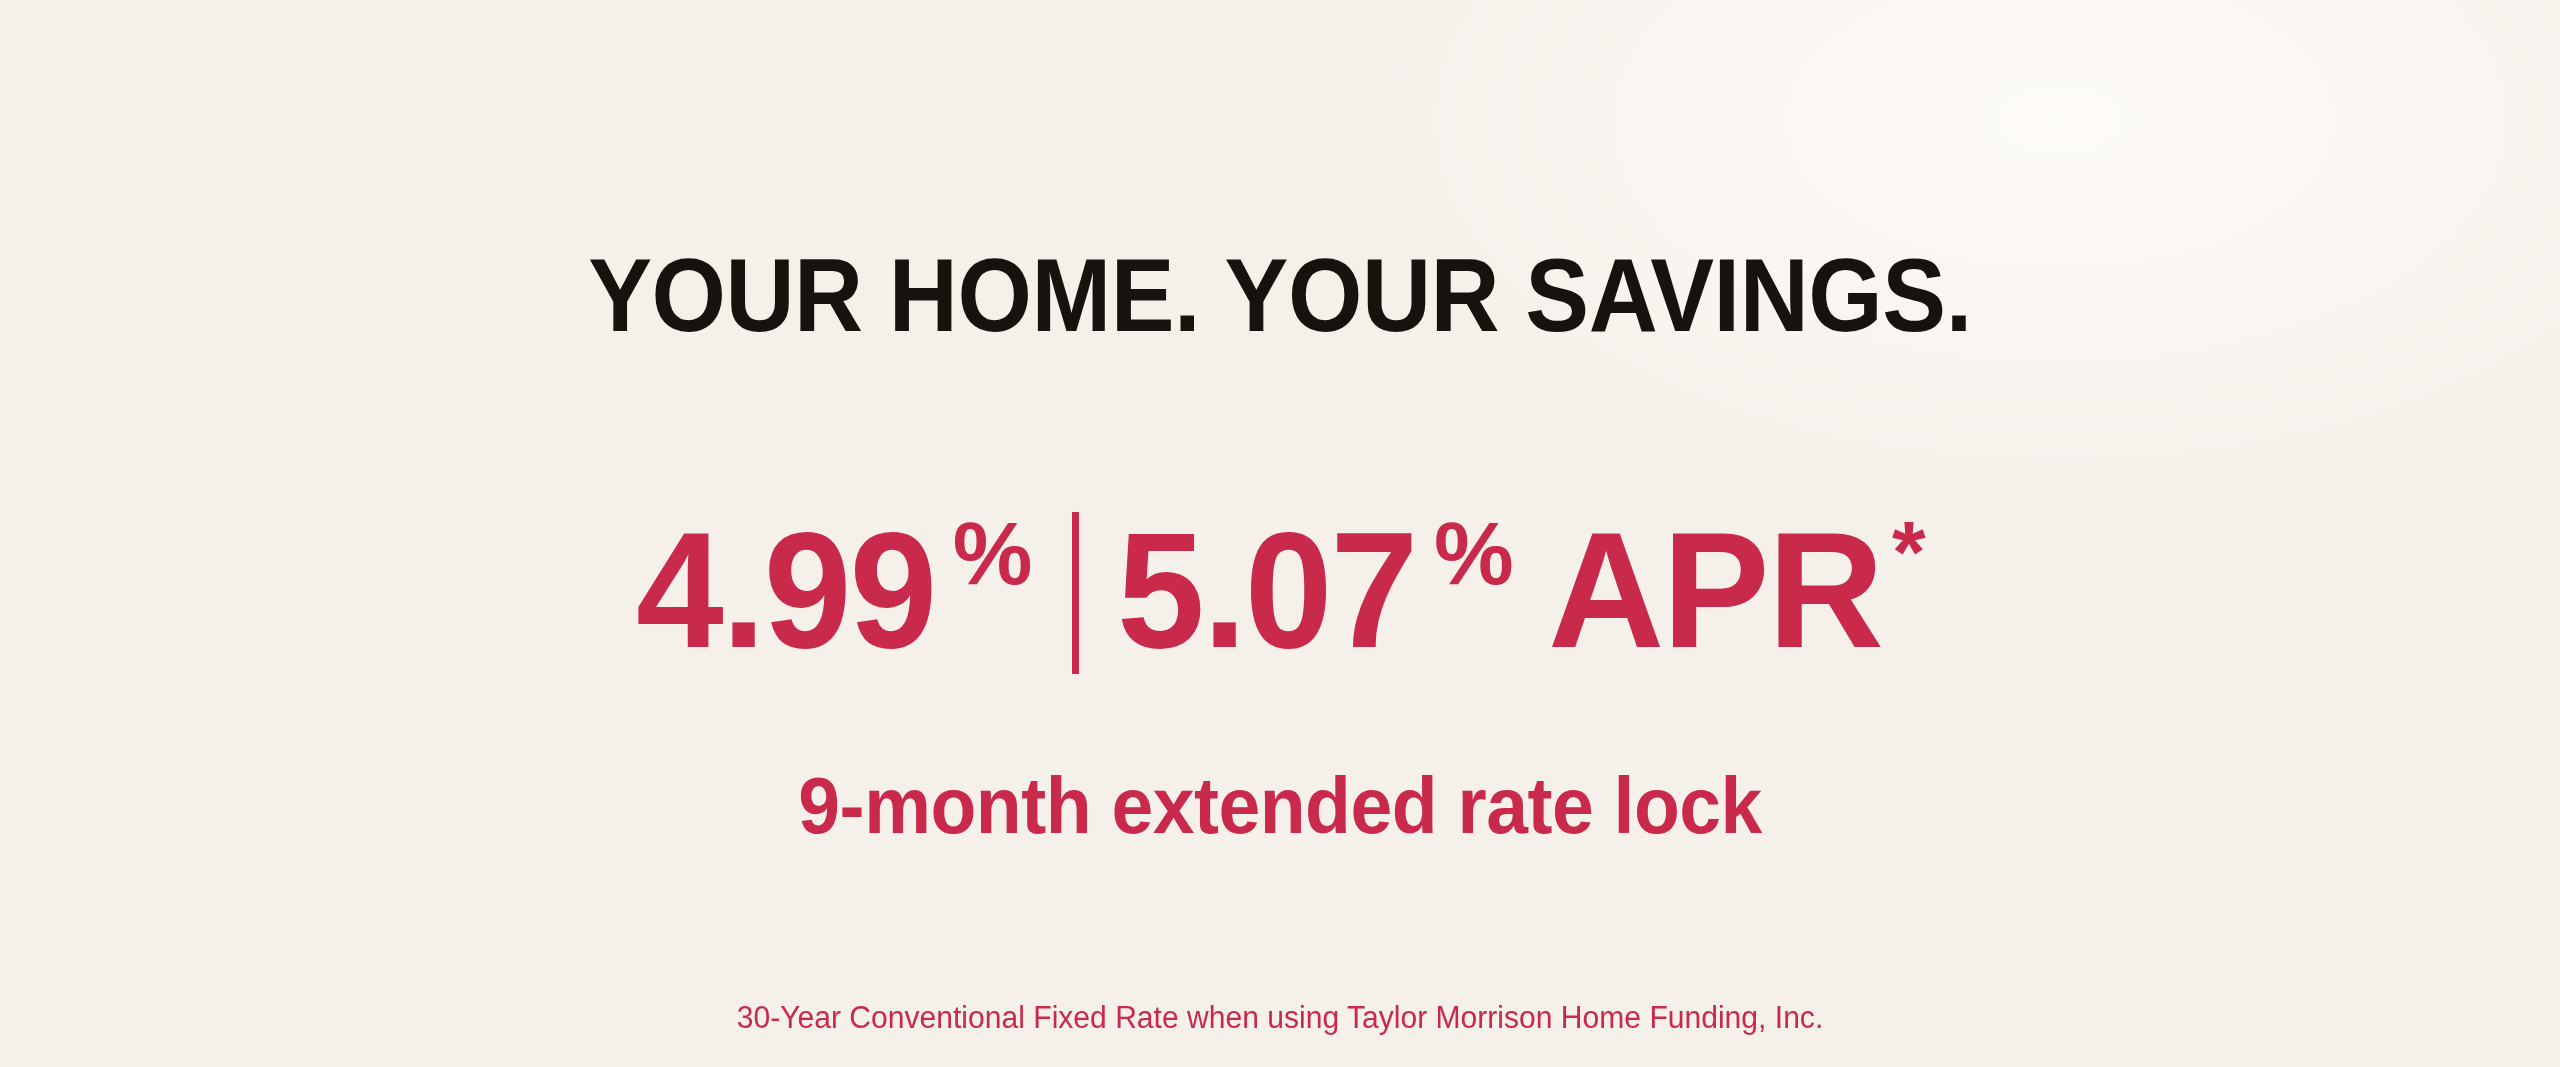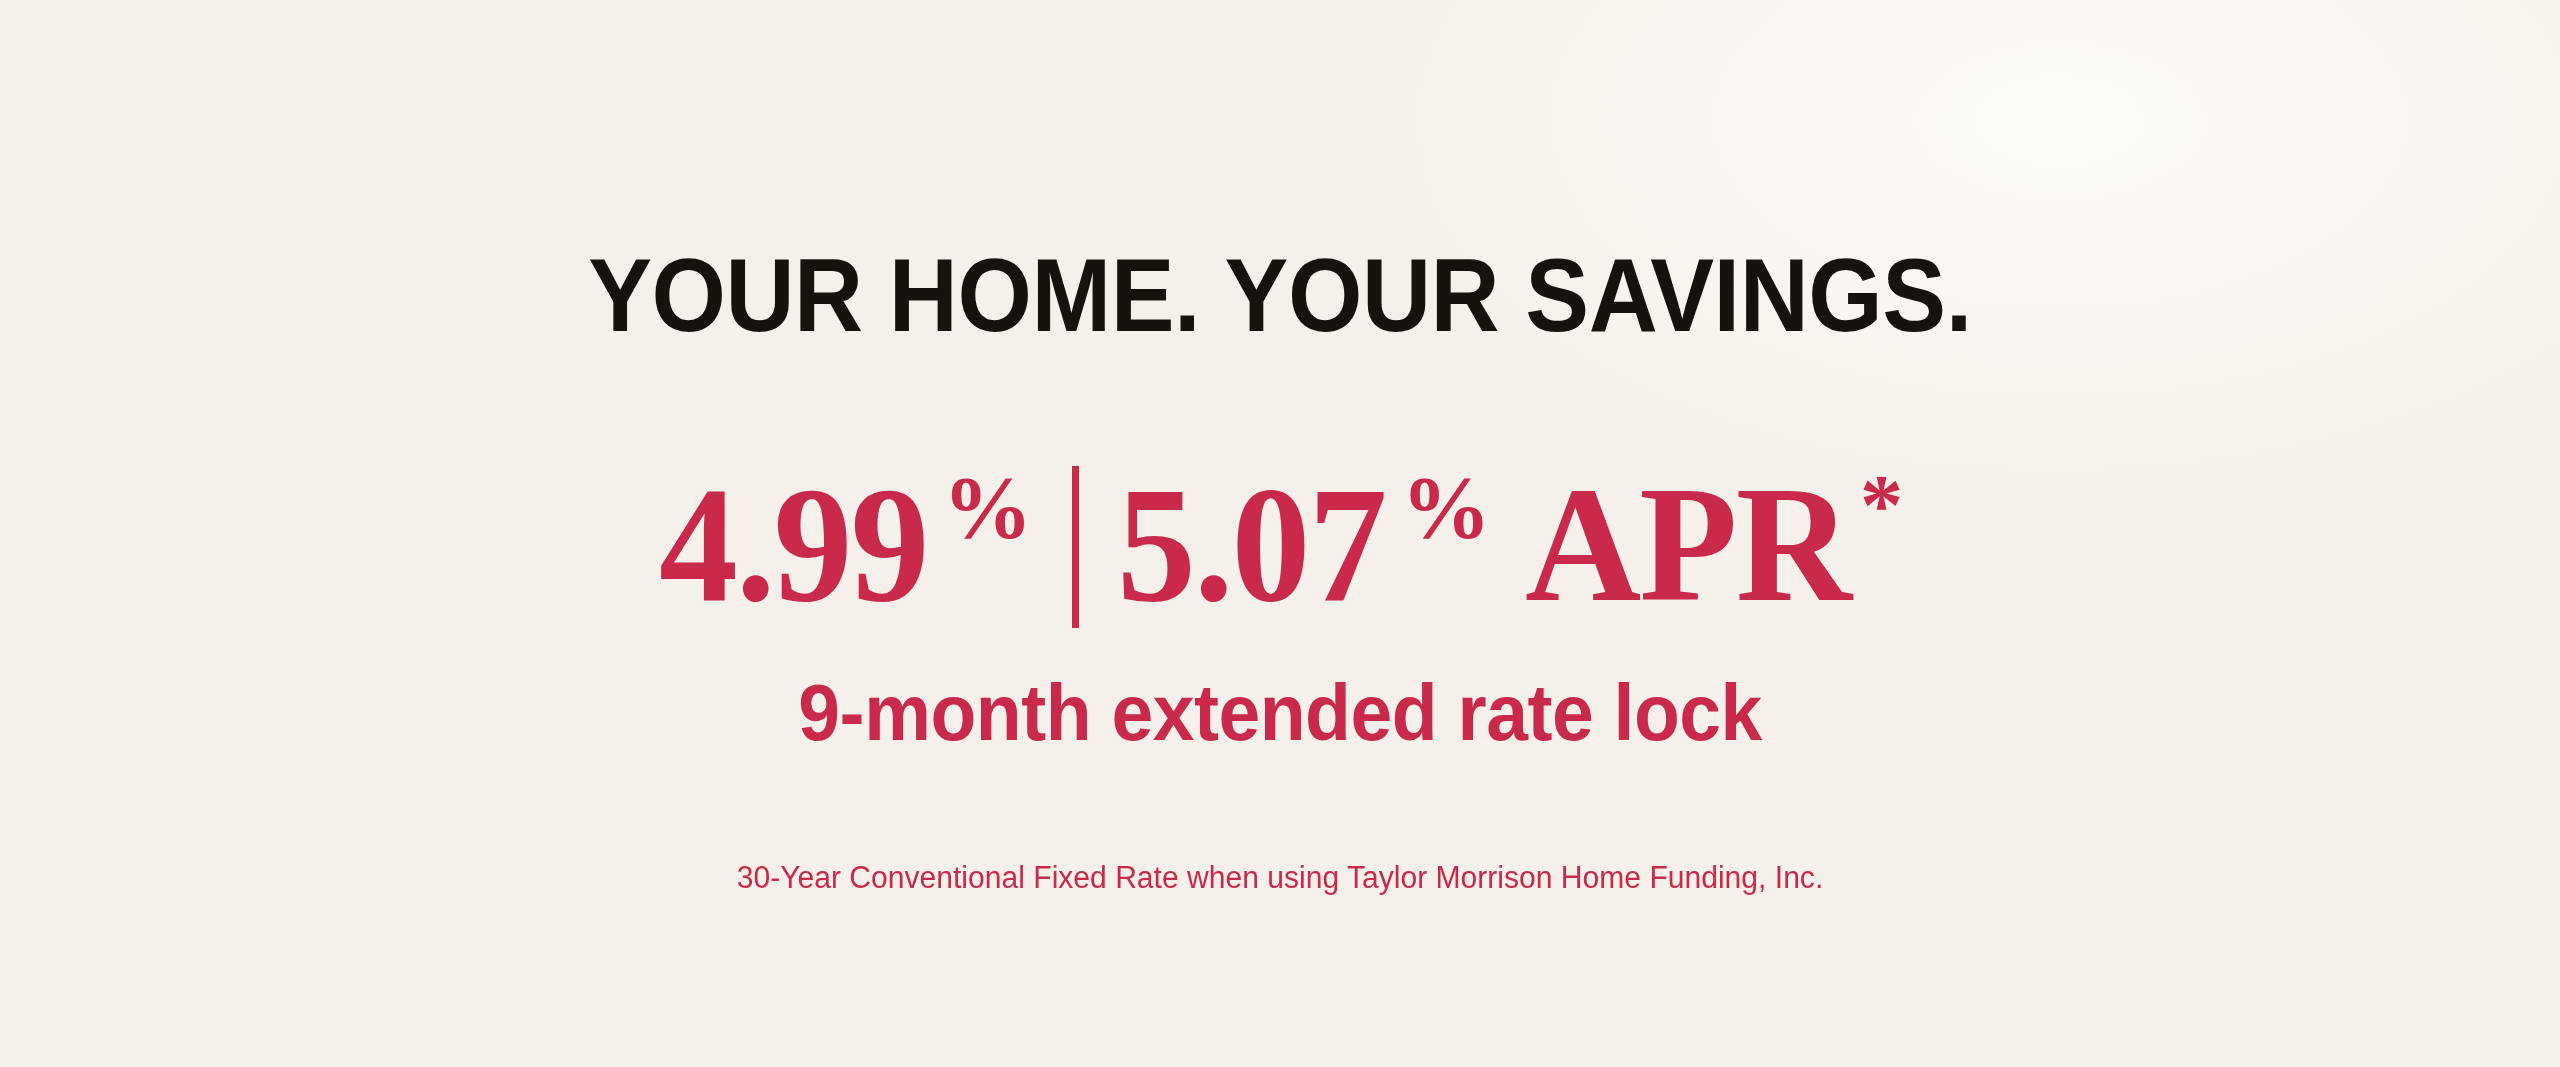--- a/index.html
+++ b/index.html
@@ -41,21 +41,21 @@
 
   .content {
     position: absolute;
     left: 0;
     top: 0;
     width: 2560px;
     height: 1067px;
     display: flex;
     flex-direction: column;
     align-items: center;
-    justify-content: flex-start;
+    justify-content: space-between;
   }
 
   
   .headline {
     margin-top: 243px;
     font-family: "Liberation Sans Narrow", "Liberation Sans", sans-serif;
     font-weight: 700;
     font-size: 104px;
     line-height: 1.0;
     letter-spacing: -0.5px;
@@ -77,21 +77,20 @@
     font-family: "Liberation Sans Narrow", "Liberation Sans", sans-serif;
     font-weight: 700;
     font-size: 166px;
     line-height: 1.0;
     letter-spacing: -2px;
   }
 
   .rate-group {
     display: inline-flex;
     align-items: flex-start;
-    font-family: Liberation Serif, serif;
   }
 
   .rate-number {
     display: inline-block;
     transform: scaleX(0.95);
     transform-origin: left center;
   }
 
   .sup {
     font-size: 0.54em;

